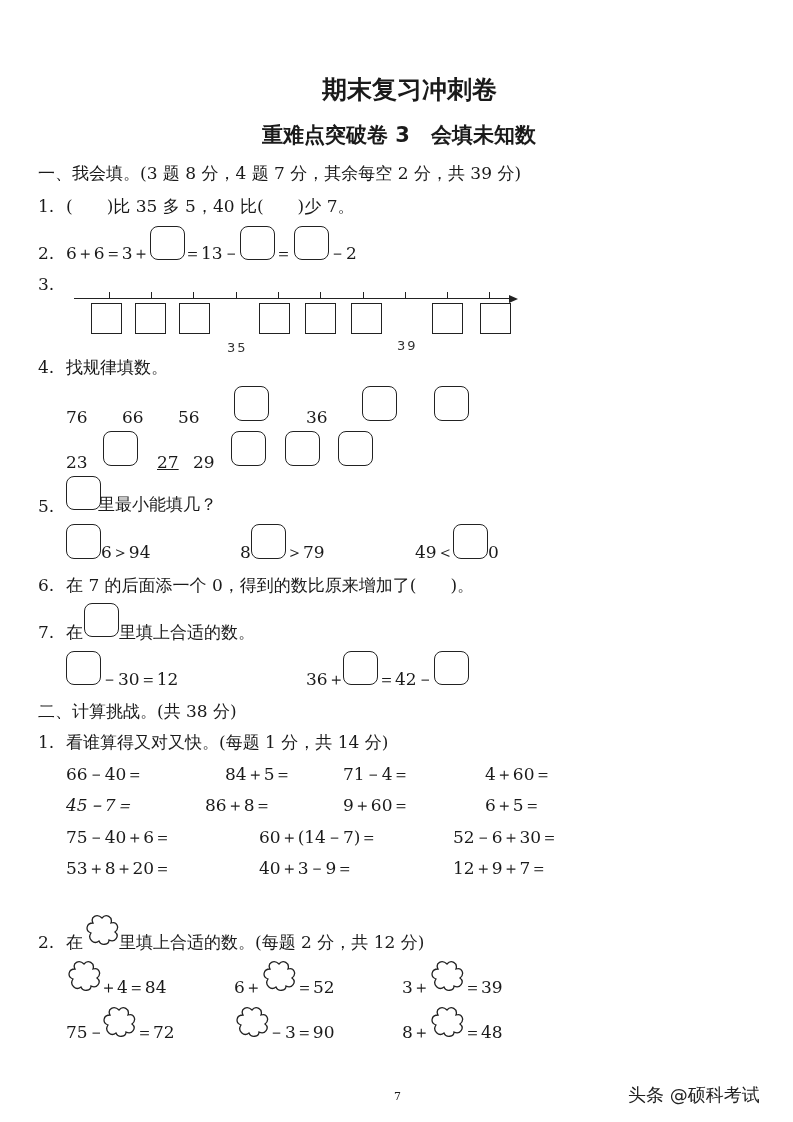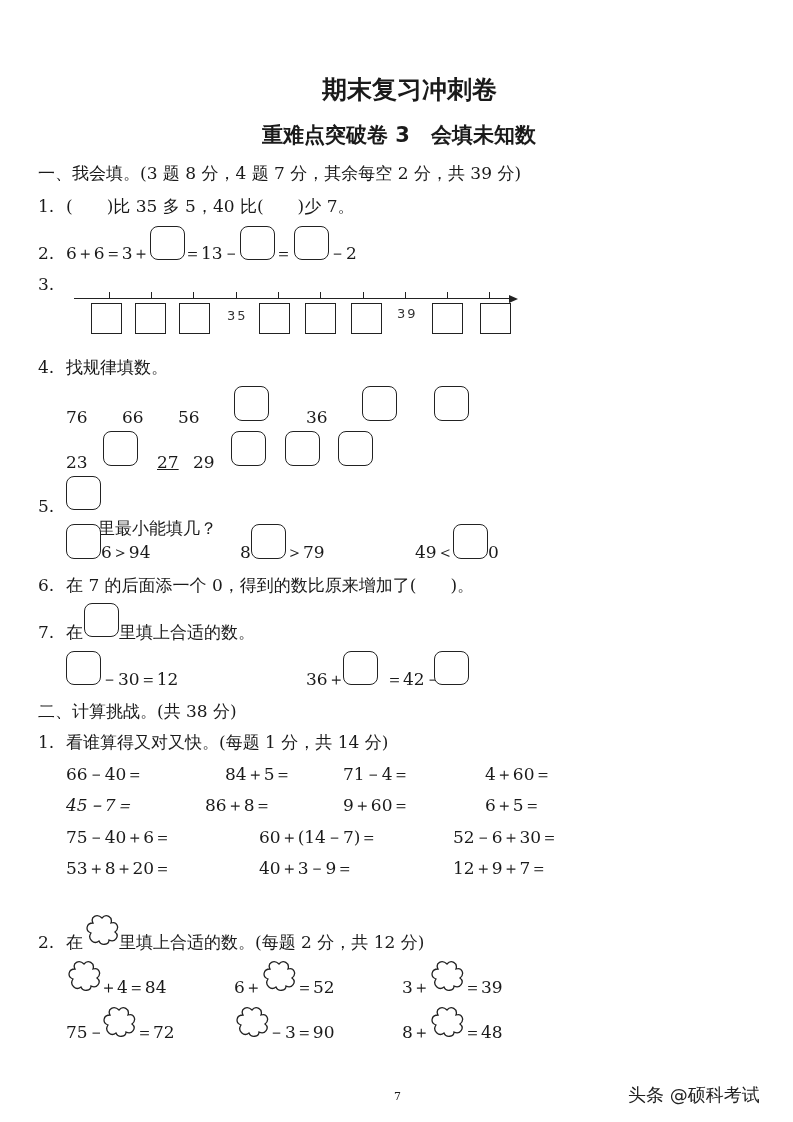--- a/index.html
+++ b/index.html
@@ -6,21 +6,21 @@
   html, body { width:793px; height:1122px; background:#ffffff; overflow:hidden; }
   body { position:relative; font-family:"DejaVu Serif","Liberation Serif",serif; color:#1a1a1a; font-size:17px; }
   .abs { position:absolute; white-space:nowrap; }
   .title { font-family:"DejaVu Sans","Liberation Sans",sans-serif; font-weight:bold; font-size:20px; }
   .txt { font-size:17px; line-height:20px; }
   .box { position:absolute; border:1.6px solid #222; border-radius:8px; background:#fff; }
   .sq { position:absolute; border:1.6px solid #222; background:#fff; width:31px; height:31px; }
   .tick { position:absolute; width:1.2px; height:7px; background:#222; }
   .nl-line { position:absolute; height:1.4px; background:#222; }
   .nl-arrow { position:absolute; width:0; height:0; border-top:4px solid transparent; border-bottom:4px solid transparent; border-left:9px solid #222; }
-  .nl-label { position:absolute; font-family:"DejaVu Sans","Liberation Sans",sans-serif; font-size:13px; color:#333; letter-spacing:2px; }
+  .nl-label { position:absolute; font-family:"DejaVu Sans","Liberation Sans",sans-serif; font-size:13px; color:#333; letter-spacing:2px;margin-top:32px; }
   .flower { position:absolute; width:36px; height:32px; }
   .wm { font-family:"DejaVu Sans","Liberation Sans",sans-serif; font-size:18px; color:#222; }
   .pg { font-size:11px; }
 </style>
 </head>
 <body>
 
 <div class="abs title" style="left:322px;top:73px;font-size:25px;">期末复习冲刺卷</div>
 <div class="abs title" style="left:262px;top:121px;font-size:21px;">重难点突破卷 3　会填未知数</div>
 
@@ -83,21 +83,21 @@
   <div class="box" style="left:103px;top:431px;width:35px;height:35px;"></div>
   <div class="abs txt" style="left:157px;top:452px;text-decoration:underline;">27</div>
   <div class="abs txt" style="left:193px;top:452px;">29</div>
   <div class="box" style="left:231px;top:431px;width:35px;height:35px;"></div>
   <div class="box" style="left:285px;top:431px;width:35px;height:35px;"></div>
   <div class="box" style="left:338px;top:431px;width:35px;height:35px;"></div>
 </div>
 
 <div class="abs txt" style="left:38px;top:496px;">5.</div>
 <div class="box" style="left:66px;top:476px;width:35px;height:34px;"></div>
-<div class="abs txt" style="left:98px;top:494px;margin-top:24px;">里最小能填几？</div>
+<div class="abs txt" style="left:98px;top:494px;">里最小能填几？</div>
 
 <div class="box" style="left:66px;top:524px;width:35px;height:35px;"></div>
 <div class="abs txt" style="left:101px;top:542px;">6＞94</div>
 <div class="abs txt" style="left:240px;top:542px;">8</div>
 <div class="box" style="left:251px;top:524px;width:35px;height:35px;"></div>
 <div class="abs txt" style="left:286px;top:542px;">＞79</div>
 <div class="abs txt" style="left:415px;top:542px;">49＜</div>
 <div class="box" style="left:453px;top:524px;width:35px;height:35px;"></div>
 <div class="abs txt" style="left:488px;top:542px;">0</div>
 
@@ -106,21 +106,21 @@
 
 <div class="abs txt" style="left:38px;top:622px;">7.</div>
 <div class="abs txt" style="left:66px;top:622px;">在</div>
 <div class="box" style="left:84px;top:603px;width:35px;height:34px;"></div>
 <div class="abs txt" style="left:119px;top:622px;">里填上合适的数。</div>
 
 <div class="box" style="left:66px;top:651px;width:35px;height:34px;"></div>
 <div class="abs txt" style="left:101px;top:669px;">－30＝12</div>
 <div class="abs txt" style="left:306px;top:669px;">36＋</div>
 <div class="box" style="left:343px;top:651px;width:35px;height:34px;"></div>
-<div class="abs txt" style="left:386px;top:669px;text-align:center;">＝42－</div>
+<div class="abs txt" style="left:378px;top:669px;text-align:center;">＝42－</div>
 <div class="box" style="left:434px;top:651px;width:35px;height:34px;"></div>
 
 <div class="abs txt" style="left:38px;top:701px;">二、计算挑战。(共 38 分)</div>
 <div class="abs txt" style="left:38px;top:732px;">1.</div>
 <div class="abs txt" style="left:66px;top:732px;">看谁算得又对又快。(每题 1 分，共 14 分)</div>
 
 <div>
   <div class="abs txt" style="left:66px;top:764px;">66－40＝</div>
   <div class="abs txt" style="left:205px;top:764px;margin-left:20px;">84＋5＝</div>
   <div class="abs txt" style="left:343px;top:764px;">71－4＝</div>

